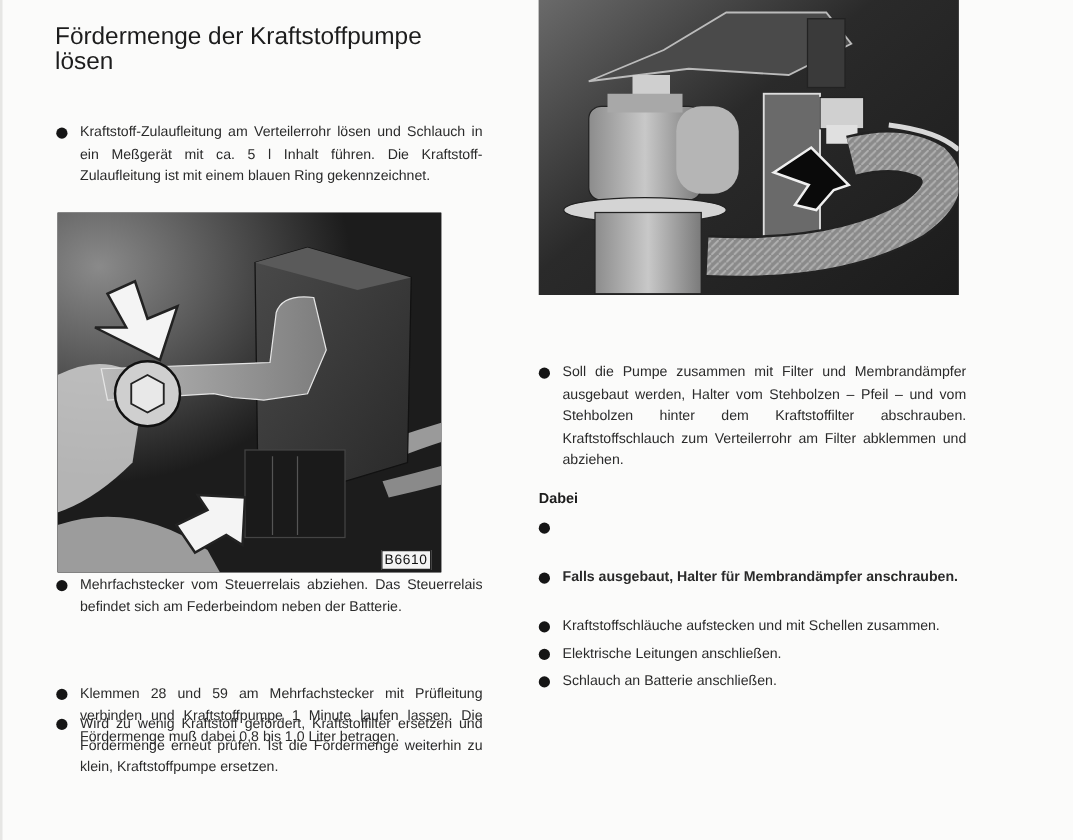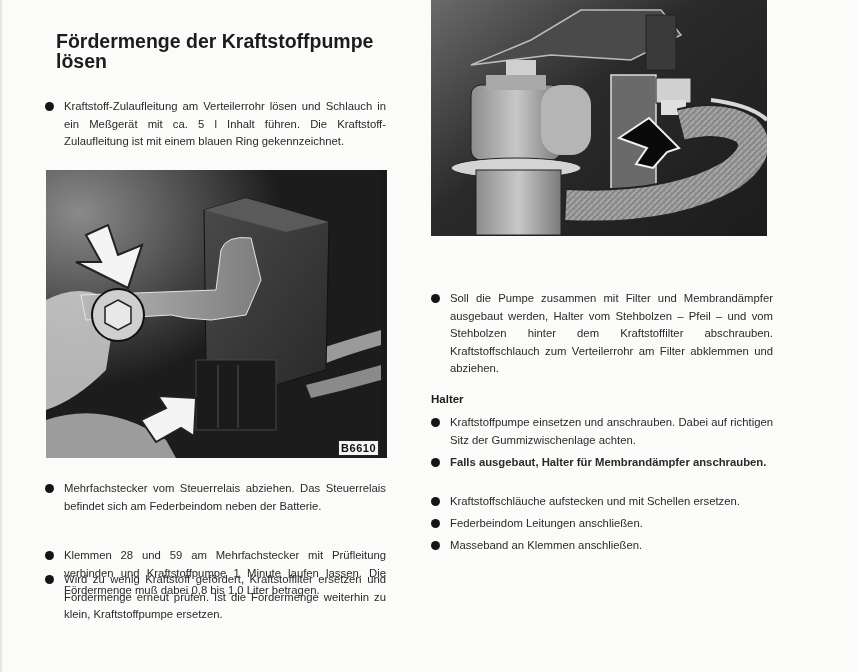--- a/index.html
+++ b/index.html
@@ -4,21 +4,21 @@
 <style>
   html, body { margin:0; padding:0; }
   body {
     width:858px; height:672px; overflow:hidden; position:relative;
     background:#fbfbfa;
     font-family:"Liberation Sans", sans-serif; color:#222;
   }
   .edge { position:absolute; left:0; top:0; width:2px; height:672px; background:#e6e6e4; }
   .title {
     position:absolute; left:44px; top:19px; width:360px;
-    font-size:19.5px; font-weight:bold; line-height:20px; color:#1c1c1c; margin:12px;
+    font-size:19.5px; font-weight:normal; line-height:20px; color:#1c1c1c; margin:0;
   }
   .para {
     position:absolute; font-size:11.3px; line-height:17.5px; color:#2a2a2a;
     text-align:justify; margin:0;
   }
   .para .bullet {
     position:absolute; left:-19px; top:4px; width:9px; height:9px; border-radius:50%; background:#151515;
   }
   .col-left { left:64px; width:322px; }
   .col-right { left:450px; width:323px; }
@@ -40,21 +40,21 @@
 <h1 class="title">
   <span>Fördermenge der Kraftstoffpumpe</span><br>
   <span>lösen</span>
 </h1>
 
 <p class="para col-left" style="top:98px;">
   <span class="bullet"></span>
   <span>Kraftstoff-Zulaufleitung am Verteilerrohr lösen und Schlauch in ein Meßgerät mit ca. 5 l Inhalt führen. Die Kraftstoff-Zulaufleitung ist mit einem blauen Ring gekennzeichnet.</span>
 </p>
 
-<div class="photo" style="left:46px; top:170px; width:341px; height:288px;font-weight:bold;">
+<div class="photo" style="left:46px; top:170px; width:307px; height:288px;">
   <svg width="335" height="288" viewBox="0 0 335 288">
     <defs>
       <radialGradient id="g1" cx="0.1" cy="0.15" r="0.6">
         <stop offset="0" stop-color="#8a8a8a"></stop>
         <stop offset="1" stop-color="#1c1c1c"></stop>
       </radialGradient>
       <linearGradient id="box" x1="0" y1="0" x2="1" y2="1">
         <stop offset="0" stop-color="#4a4a4a"></stop>
         <stop offset="1" stop-color="#2a2a2a"></stop>
       </linearGradient>
@@ -83,21 +83,21 @@
     <g>
       <polygon points="40,65 62,55 72,85 96,75 82,118 30,92 55,92" fill="#f4f4f4" stroke="#222" stroke-width="2"></polygon>
     </g>
     <g>
       <polygon points="95,250 120,238 112,226 150,228 148,266 135,258 110,272" fill="#f4f4f4" stroke="#222" stroke-width="2"></polygon>
     </g>
   </svg>
   <div class="caption" style="right:8px; bottom:2px;">B6610</div>
 </div>
 
-<p class="para col-left" style="top:480px;">
+<p class="para col-left" style="top:460px;">
   <span class="bullet"></span>
   <span>Mehrfachstecker vom Steuerrelais abziehen. Das Steuerrelais befindet sich am Federbeindom neben der Batterie.</span>
 </p>
 <p class="para col-left" style="top:547px;">
   <span class="bullet"></span>
   <span>Klemmen 28 und 59 am Mehrfachstecker mit Prüfleitung verbinden und Kraftstoffpumpe 1 Minute laufen lassen. Die Fördermenge muß dabei 0,8 bis 1,0 Liter betragen.</span>
 </p>
 <p class="para col-left" style="top:571px;">
   <span class="bullet"></span>
   <span>Wird zu wenig Kraftstoff gefördert, Kraftstoffilter ersetzen und Fördermenge erneut prüfen. Ist die Fördermenge weiterhin zu klein, Kraftstoffpumpe ersetzen.</span>
@@ -146,34 +146,33 @@
     </g>
   </svg>
   <div class="caption" style="right:12px; top:252px;">B 6598</div>
 </div>
 
 <p class="para col-right" style="top:290px;">
   <span class="bullet"></span>
   <span>Soll die Pumpe zusammen mit Filter und Membrandämpfer ausgebaut werden, Halter vom Stehbolzen – Pfeil – und vom Stehbolzen hinter dem Kraftstoffilter abschrauben. Kraftstoffschlauch zum Verteilerrohr am Filter abklemmen und abziehen.</span>
 </p>
 
-<h2 class="subhead">Halter</h2>
+<h2 class="subhead">Dabei</h2>
 
 <p class="para col-right" style="top:414px;">
   <span class="bullet"></span>
-  <span>Kraftstoffpumpe einsetzen und anschrauben. Dabei auf richtigen Sitz der Gummizwischenlage achten.</span>
 </p>
 <p class="para col-right" style="top:454px;font-weight:bold;">
   <span class="bullet"></span>
   <span>Falls ausgebaut, Halter für Membrandämpfer anschrauben.</span>
 </p>
 <p class="para col-right" style="top:493px;">
   <span class="bullet"></span>
-  <span>Kraftstoffschläuche aufstecken und mit Schellen ersetzen.</span>
+  <span>Kraftstoffschläuche aufstecken und mit Schellen zusammen.</span>
 </p>
 <p class="para col-right" style="top:515px;">
   <span class="bullet"></span>
-  <span>Federbeindom Leitungen anschließen.</span>
+  <span>Elektrische Leitungen anschließen.</span>
 </p>
 <p class="para col-right" style="top:537px;">
   <span class="bullet"></span>
-  <span>Masseband an Klemmen anschließen.</span>
+  <span>Schlauch an Batterie anschließen.</span>
 </p>
 
 </body></html>

